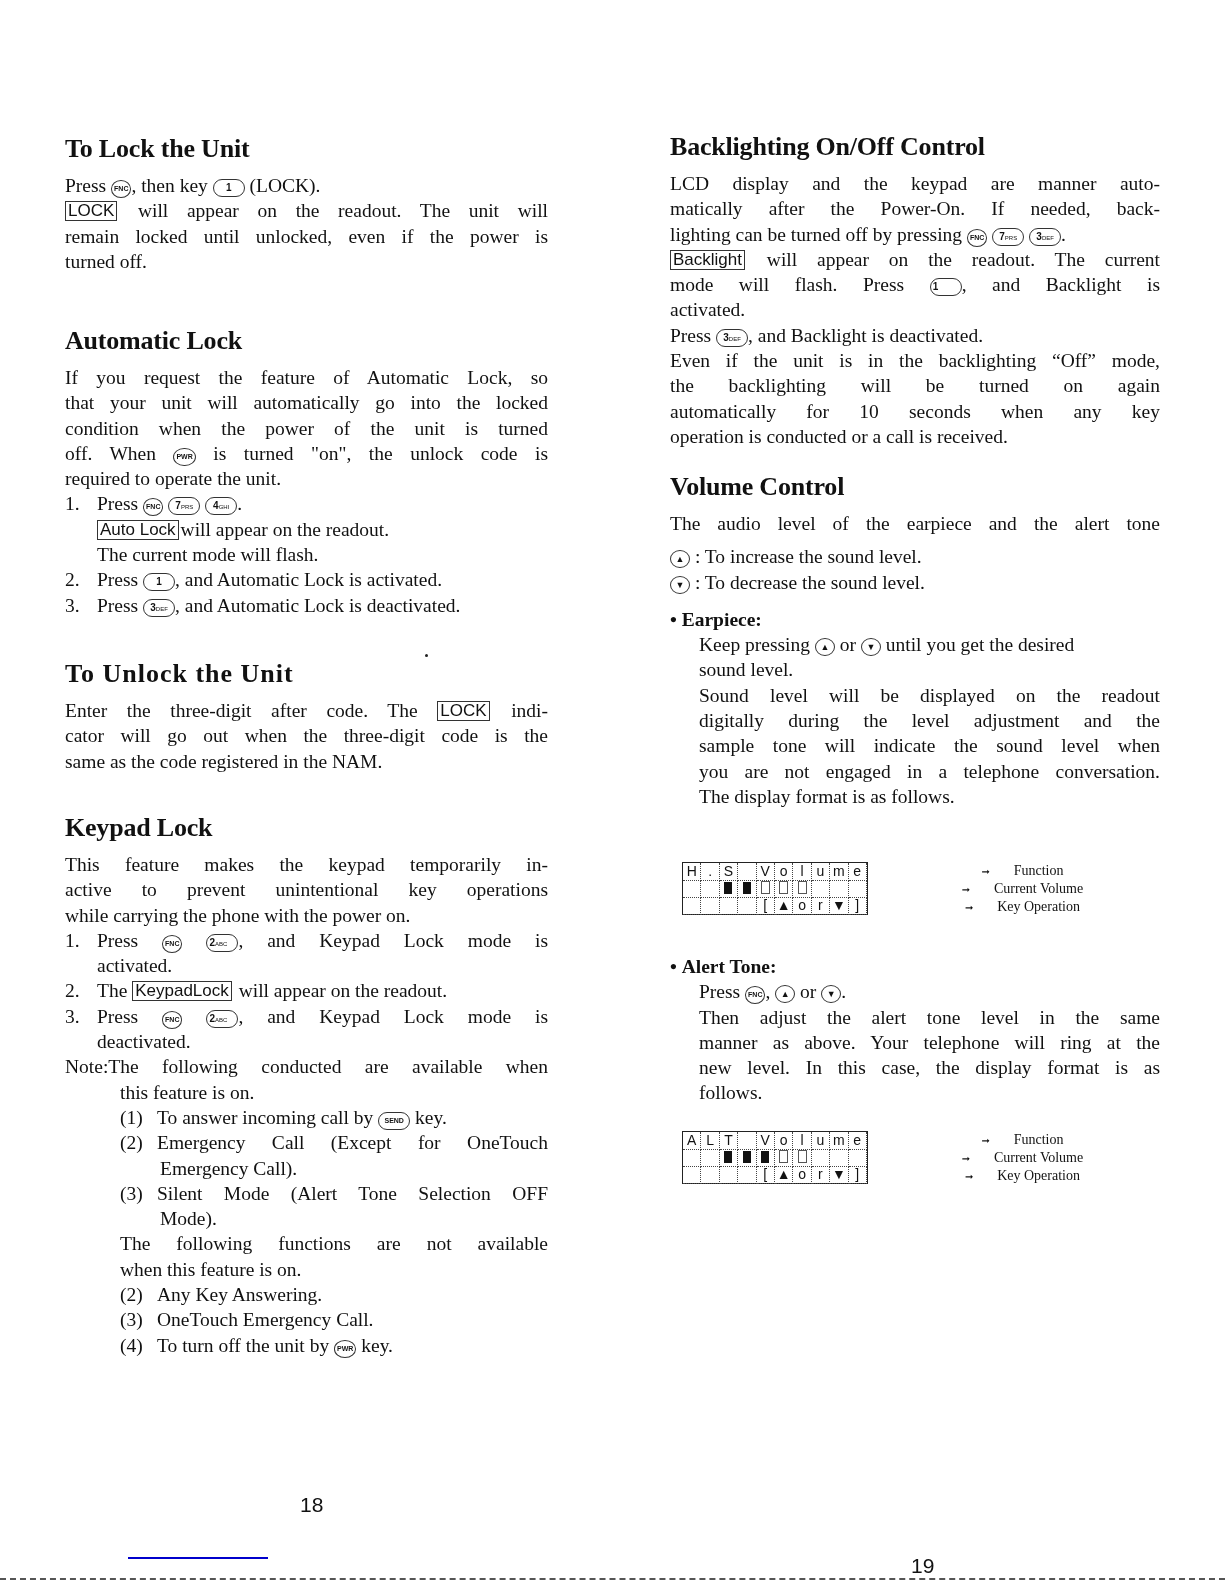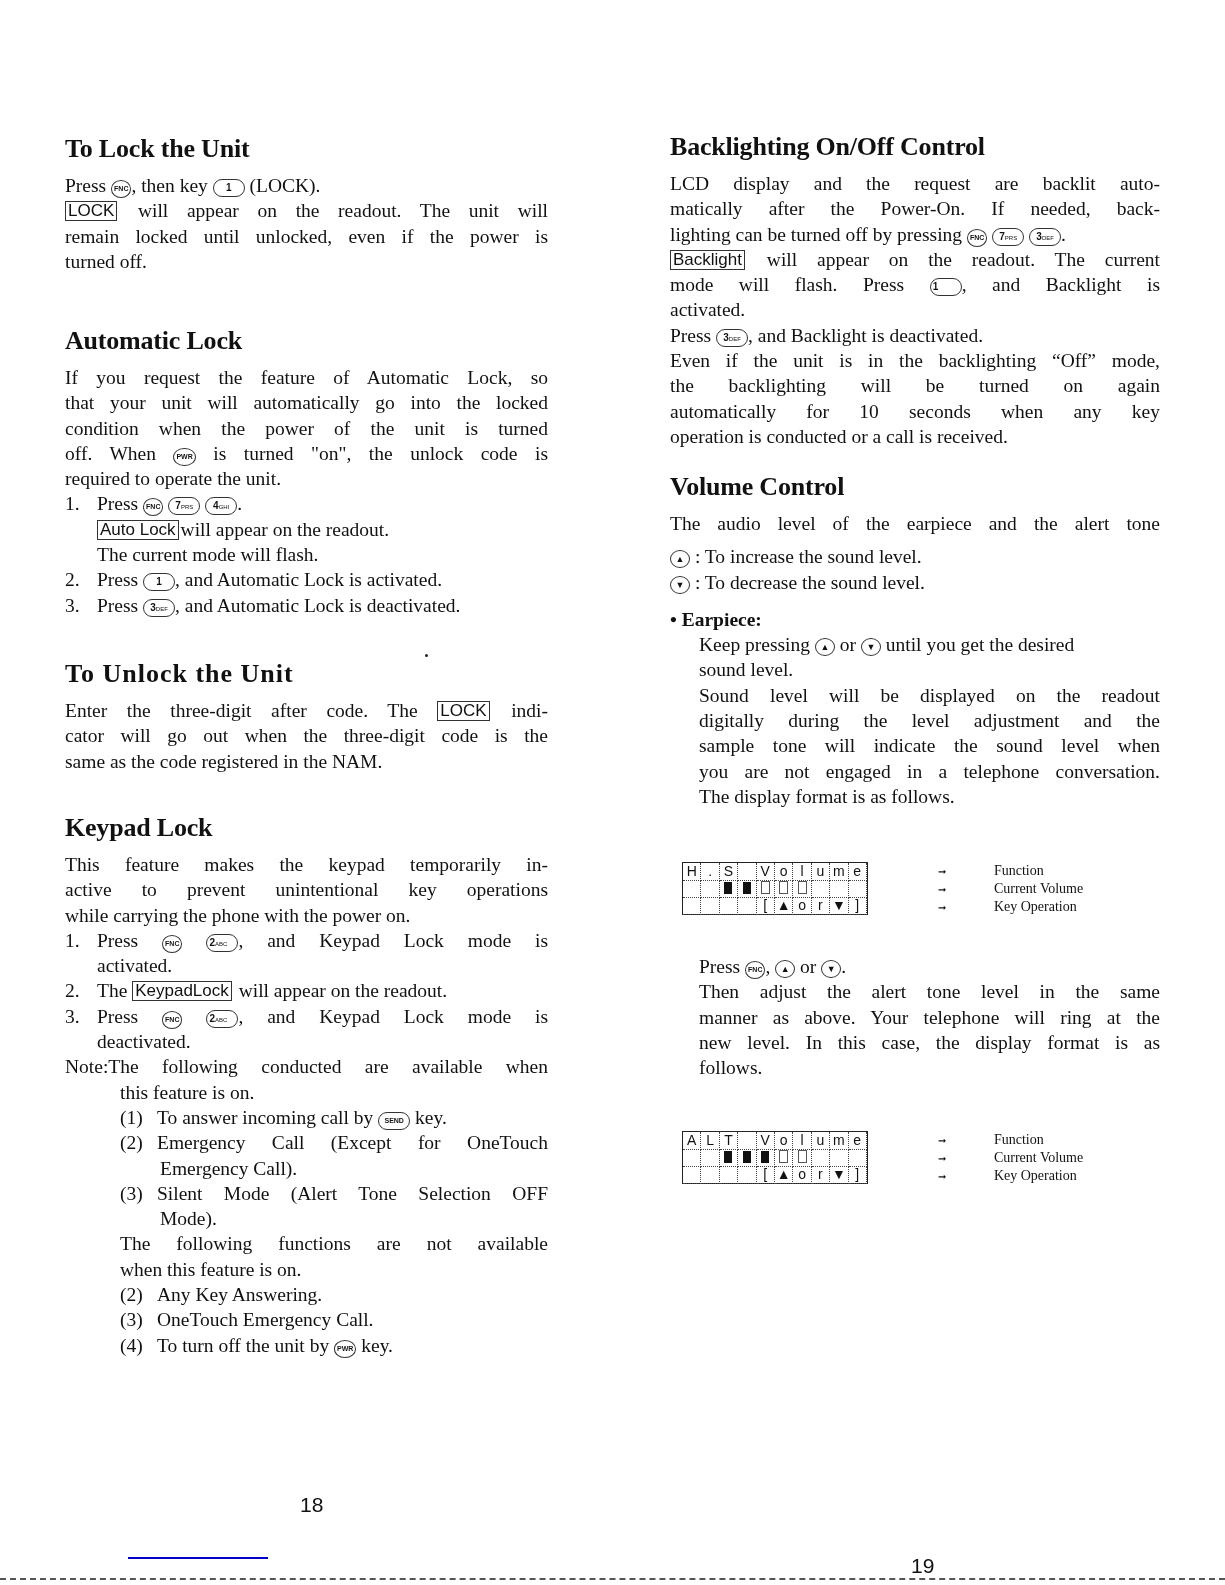--- a/index.html
+++ b/index.html
@@ -27,21 +27,21 @@
   .key small { font-size: 6px; font-weight: normal; }
   .key.fnc, .key.pwr { font-size: 7px; }
   .bold { font-weight: bold; }
   .lcd { display: grid; grid-template-columns: repeat(10, 18.4px); grid-auto-rows: 17px;
          border: 1px solid #222; width: max-content; }
   .lcd span { border-right: 1px dotted #444; border-bottom: 1px dotted #444; font-family: "Liberation Sans", sans-serif;
               font-size: 14px; line-height: 17px; text-align: center; height: 17px; overflow: hidden; }
   .lcd span.full::after { content: ""; display: inline-block; width: 8px; height: 12px; background: #111; vertical-align: -1px; }
   .lcd span.empty::after { content: ""; display: inline-block; width: 7px; height: 11px; border: 1px solid #555; vertical-align: -1px; }
   .lcdrow { position: absolute; display: flex; align-items: flex-start; }
-  .legend { margin-left: 70px; }
+  .legend { margin-left: 70px; text-align: center; }
   .legend div { font-family: "Liberation Serif", serif; font-size: 14px; line-height: 17px; white-space: nowrap; }
   .legend .arrow { display: inline-block; width: 56px; font-size: 10px; }
   .pagenum { position: absolute; font-family: Liberation Sans, sans-serif; font-size: 21px; }
   .blue-line { position: absolute; left: 128px; top: 1557px; width: 140px; height: 2px; background: #0000cc; }
   .bottom-line { position: absolute; left: 0; top: 1578px; width: 1225px; height: 0; border-top: 2px dashed #555; }
   .speck { position: absolute; width: 3px; height: 3px; background: #222; border-radius: 50%; }
 </style>
 </head>
 <body>
 
@@ -149,21 +149,21 @@
   </div>
 </div>
 
 <div class="speck" style="left:425px;top:654px;"></div>
 
 <div class="col right">
 
   <div class="sec" style="top:131px;">
     <h2>Backlighting On/Off Control</h2>
     <div class="lines">
-      <div class="j">LCD display and the request are backlit auto-</div>
+      <div class="j">LCD display and the keypad are manner auto-</div>
       <div class="j">matically after the Power-On. If needed, back-</div>
       <div>
         <span>lighting can be turned off by pressing</span>
         <span class="key fnc">FNC</span>
         <span class="key wide"><span>7</span><small>PRS</small></span>
         <span class="key wide"><span>3</span><small>DEF</small></span>.
       </div>
       <div class="j"><span class="lcdtag">Backlight</span> <span>will appear on the readout. The current</span></div>
       <div class="j">
         <span>mode will flash. Press</span>
@@ -245,20 +245,21 @@
       </div>
     <div class="legend">
       <div><span class="arrow">➞</span><span>Function</span></div>
       <div><span class="arrow">➞</span><span>Current Volume</span></div>
       <div><span class="arrow">➞</span><span>Key Operation</span></div>
     </div>
   </div>
 
   <div class="sec" style="top:954px;">
     <div class="lines">
+      <div><span class="bold">•&nbsp;</span><span class="bold">Alert Tone:</span></div>
       <div class="ind-b">
         <span>Press</span>
         <span class="key fnc">FNC</span>,
         <span class="key" style="font-size:9px;">▲</span>
         <span>or</span>
         <span class="key" style="font-size:9px;">▼</span>.
       </div>
       <div class="ind-b j">Then adjust the alert tone level in the same</div>
       <div class="ind-b j">manner as above. Your telephone will ring at the</div>
       <div class="ind-b j">new level. In this case, the display format is as</div>

